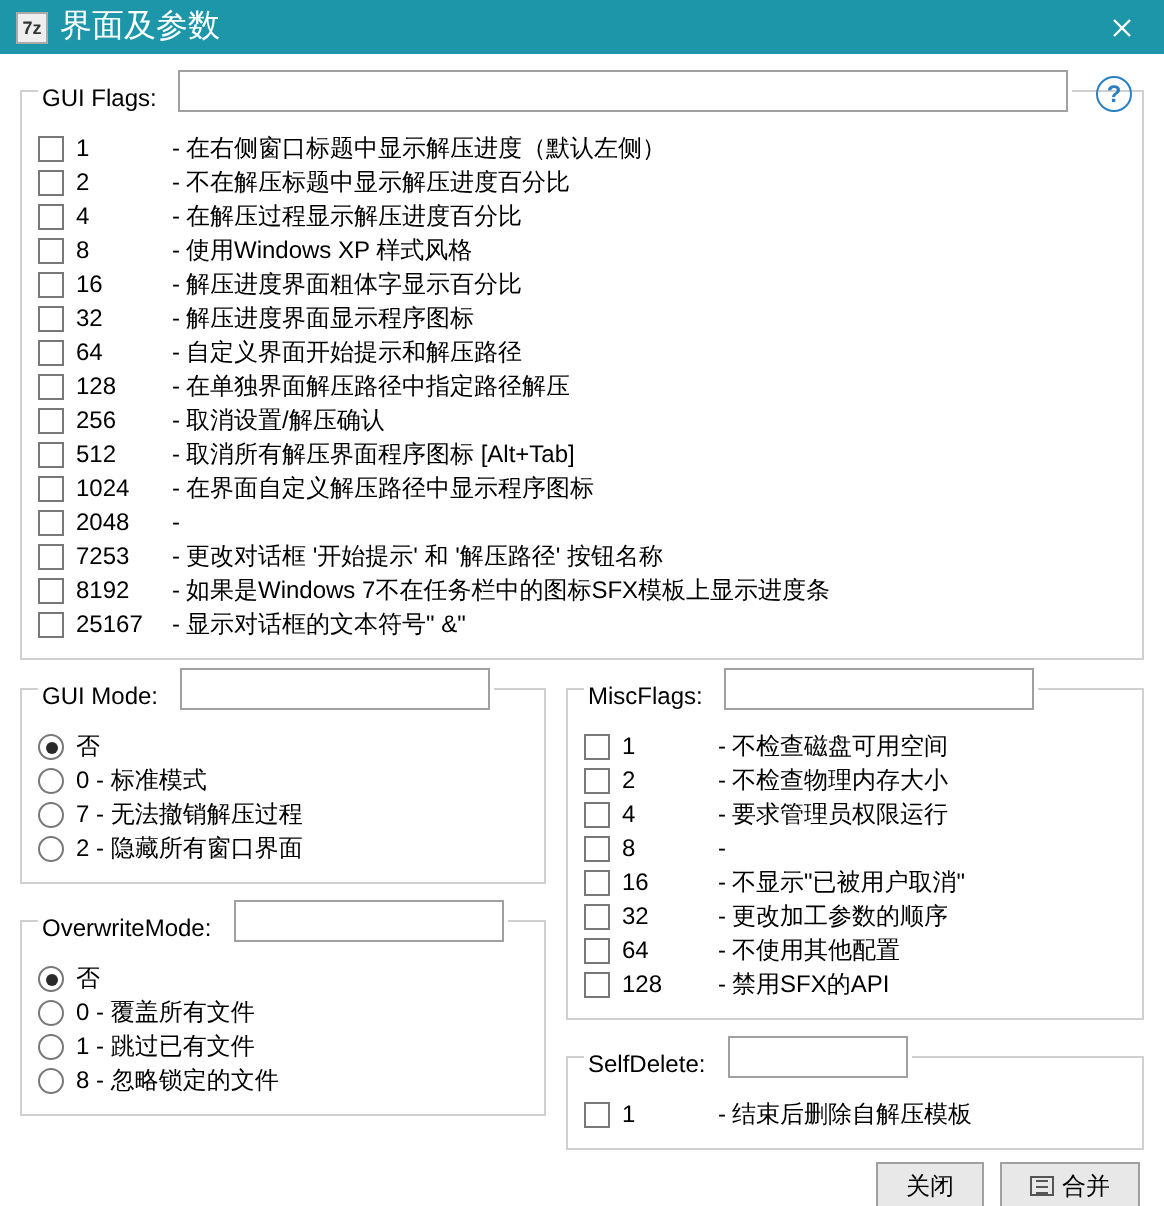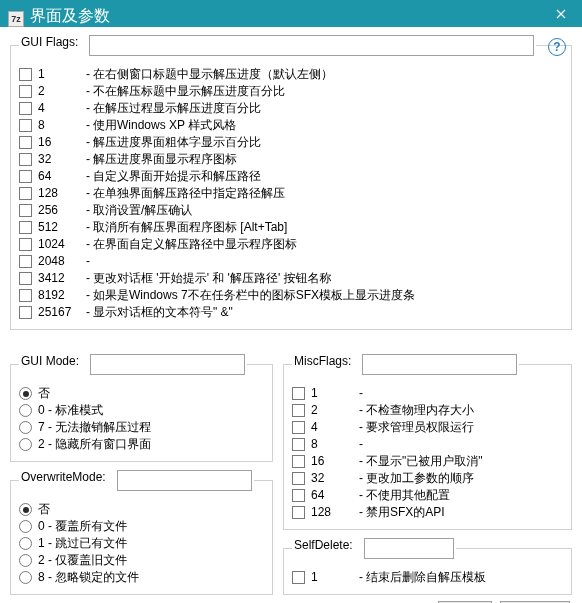--- a/index.html
+++ b/index.html
@@ -1,35 +1,35 @@
 <!DOCTYPE html>
 <html><head>
 <meta charset="utf-8">
 <style>
 *{box-sizing:border-box;margin:0;padding:0}
 body{font-family:"Microsoft YaHei","Segoe UI",sans-serif;font-size:12px;background:#fff;width:582px;height:603px;overflow:hidden}
-.titlebar{height:27px;background:#1c96a8;color:#fff;display:flex;align-items:flex-end;padding:0 8px;position:relative}
+.titlebar{height:27px;background:#1c96a8;color:#fff;display:flex;align-items:center;padding:0 8px;position:relative}
 .ticon{width:16px;height:16px;background:#eee;border:1px solid #aaa;margin-right:6px;display:flex;align-items:center;justify-content:center;font-size:9px;color:#333;font-weight:bold}
 .ttext{font-size:16px}
 .closebtn{position:absolute;right:0;top:0;width:42px;height:27px;display:flex;align-items:center;justify-content:center;font-size:10px}
 .closebtn svg{width:10px;height:10px}
 .content{padding:8px 10px 8px 10px;height:calc(603px - 27px);display:flex;flex-direction:column}
 fieldset{border:1px solid #d0d0d0;padding:6px 8px 8px 8px;margin:0}
-legend{font-size:12px;padding:0 2px;display:flex;align-items:flex-start;gap:11px}
+legend{font-size:12px;padding:0 2px;display:flex;align-items:flex-end;gap:11px}
 .inp{border:1px solid #a0a0a0;height:21px;padding:2px 4px;font-size:12px;background:#fff}
 .gui-flags .inp{width:445px}
 .help{position:absolute;right:16px;top:38px;width:18px;height:18px;border:1.5px solid #2a7fc2;border-radius:50%;display:flex;align-items:center;justify-content:center;color:#2a7fc2;font-weight:bold;font-size:12px;cursor:pointer}
 .opts{margin-top:4px}
 .row{display:flex;align-items:center;height:17px;line-height:17px}
 .cb{width:13px;height:13px;border:1px solid #787878;margin-right:6px;flex-shrink:0;position:relative}
 .rb{width:13px;height:13px;border:1px solid #787878;border-radius:50%;margin-right:6px;flex-shrink:0;position:relative}
 .rb.checked::after{content:"";position:absolute;width:6px;height:6px;background:#2a2a2a;border-radius:50%;left:2.5px;top:2.5px}
 .num{width:48px;text-align:left;flex-shrink:0}
 .dash{margin-right:3px}
-.cols{display:flex;gap:10px;margin-top:24px;flex:1}
+.cols{display:flex;gap:10px;margin-top:4px;flex:1}
 .colL{width:263px;display:flex;flex-direction:column;gap:8px}
 .colR{flex:1;display:flex;flex-direction:column;gap:8px}
 .gui-mode .inp{width:155px}
 .ovw .inp{width:135px}
 .misc .inp{width:155px}
 .selfdel .inp{width:90px}
 .footer{display:flex;justify-content:flex-end;gap:8px;padding:6px 2px 0 0}
 .btn{border:1px solid #a0a0a0;background:#e8e8e8;height:24px;padding:0 14px;font-size:12px;display:flex;align-items:center;gap:4px;cursor:pointer}
 .listicon{display:inline-block;width:12px;height:10px;border:1px solid #555;position:relative}
 .listicon::before{content:"";position:absolute;left:2px;top:1px;width:6px;height:1px;background:#555;box-shadow:0 3px 0 #555,0 6px 0 #555}
@@ -123,21 +123,21 @@
           <span class="dash">- </span>
           <span>在界面自定义解压路径中显示程序图标</span>
         </div>
         <div class="row">
           <div class="cb"></div>
           <span class="num">2048</span>
           <span class="dash">- </span>
         </div>
         <div class="row">
           <div class="cb"></div>
-          <span class="num">3412</span>
+          <span class="num">7253</span>
           <span class="dash">- </span>
           <span>更改对话框 '开始提示' 和 '解压路径' 按钮名称</span>
         </div>
         <div class="row">
           <div class="cb"></div>
           <span class="num">8192</span>
           <span class="dash">- </span>
           <span>如果是Windows 7不在任务栏中的图标SFX模板上显示进度条</span>
         </div>
         <div class="row">
@@ -189,41 +189,38 @@
             <div class="row">
               <div class="rb"></div>
               <span>0 - 覆盖所有文件</span>
             </div>
             <div class="row">
               <div class="rb"></div>
               <span>1 - 跳过已有文件</span>
             </div>
             <div class="row">
               <div class="rb"></div>
-              <span>2 - 仅覆盖旧文件</span>
-            </div>
-            <div class="row">
-              <div class="rb"></div>
               <span>8 - 忽略锁定的文件</span>
             </div>
           </div>
       </fieldset>
     </div>
 
     <div class="colR">
       <fieldset class="misc">
         <legend>
           <span>MiscFlags:</span>
           <input class="inp" value="" style="">
         </legend>
         <div class="opts" id="miscflags-opts">
             <div class="row">
               <div class="cb"></div>
               <span class="num">1</span>
               <span class="dash">- </span>
+              <span>不检查磁盘可用空间</span>
             </div>
             <div class="row">
               <div class="cb"></div>
               <span class="num">2</span>
               <span class="dash">- </span>
               <span>不检查物理内存大小</span>
             </div>
             <div class="row">
               <div class="cb"></div>
               <span class="num">4</span>

